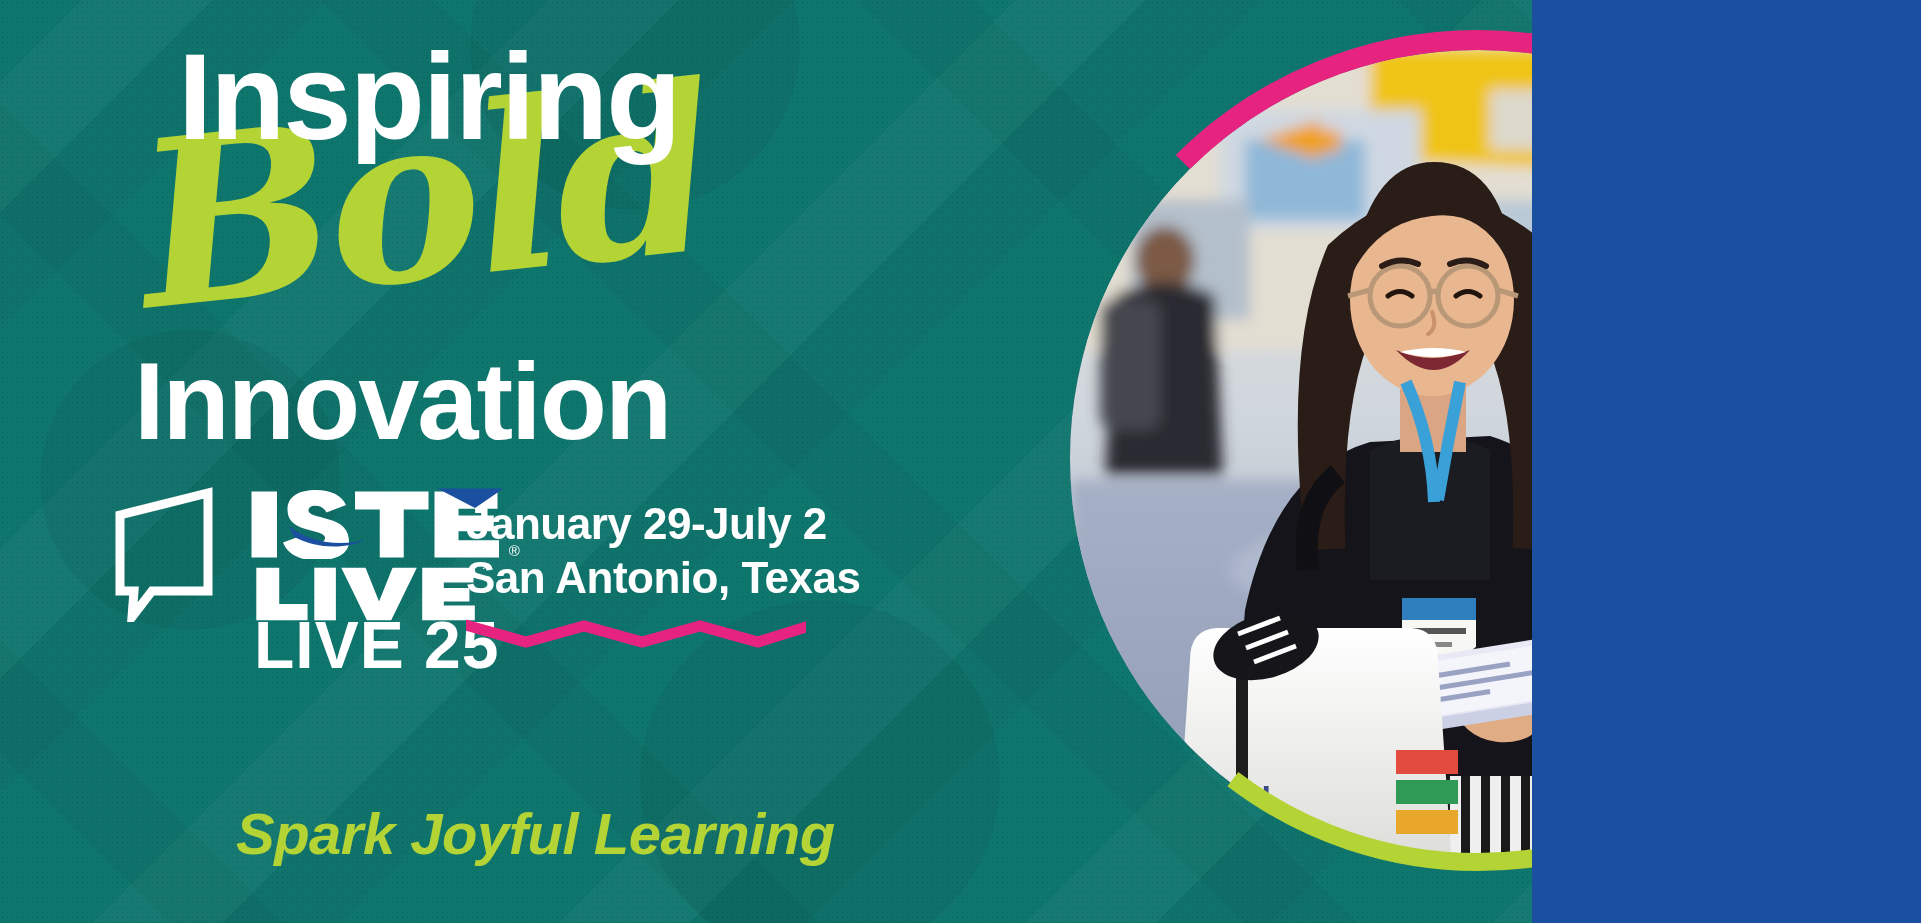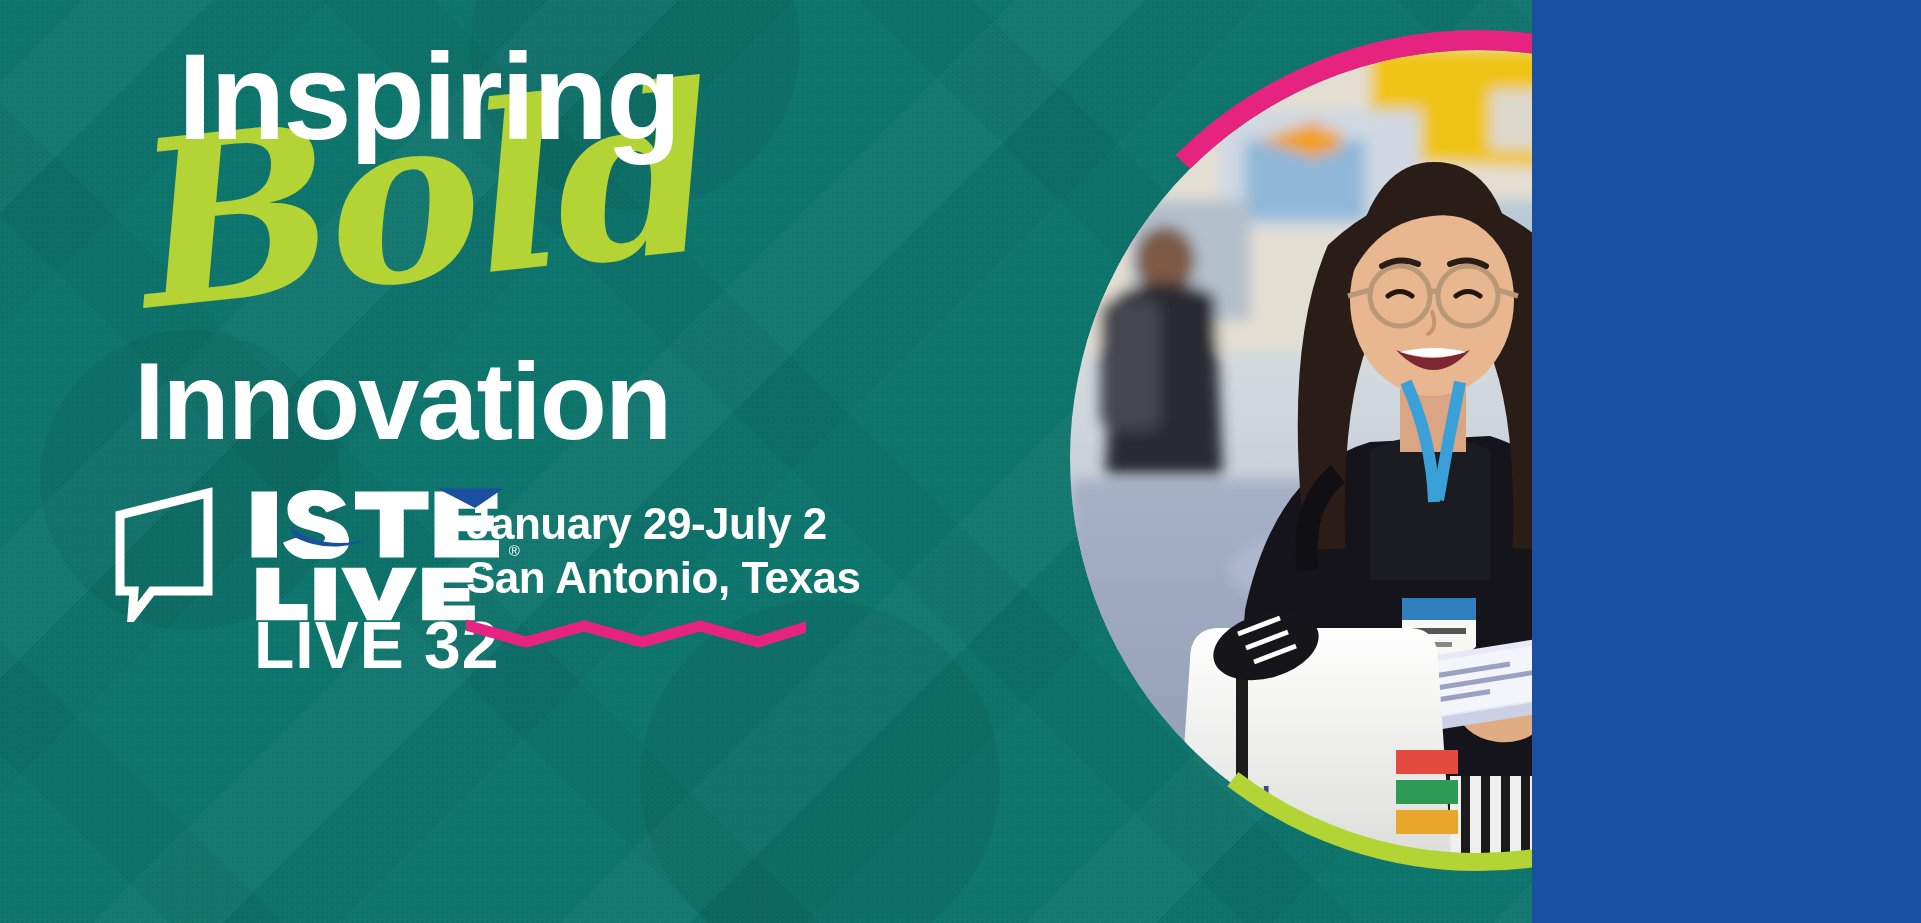--- a/index.html
+++ b/index.html
@@ -238,32 +238,33 @@
 
               <path d="M250 4 L326 4 L326 26 L282 26 L282 34 L320 34 L320 54 L282 54 L282 60 L328 60 L328 82 L250 82 Z"></path>
 
               <path d="M340 4 L342 4 L342 6 L340 6 Z"></path>
             </g>
           </svg>
         </div>
       </div>
     </div>
 
-    <div style="position:absolute;left:254px;top:612px;font-size:66px;font-weight:bold;color:#FFFFFF;letter-spacing:1px;line-height:1;">LIVE 32</div>
+    <div style="position:absolute;left:254px;top:612px;font-size:66px;font-weight:bold;color:#FFFFFF;letter-spacing:1px;line-height:1;">LIVE 25</div>
 
     <div style="position:absolute;left:252px;top:537px;font-size:0;color:#FFFFFF;">ISTE</div>
 
     <div class="datebox">
       <div class="date-line">January 29-July 2</div>
       <div class="date-line">San Antonio, Texas</div>
       <svg class="zigzag" viewBox="0 0 340 30" xmlns="http://www.w3.org/2000/svg">
         <polyline points="3,8 60,24 118,8 176,24 234,8 292,24 337,10" fill="none" stroke="#E6247F" stroke-width="11" stroke-linecap="square" stroke-linejoin="miter"></polyline>
       </svg>
     </div>
 
+    <div class="tagline">Spark Joyful Learning</div>
   </div>
 
   <div class="medallion">
 
     <div class="photo-clip">
       <svg class="photo-svg" viewBox="0 0 816 816" xmlns="http://www.w3.org/2000/svg">
         <defs>
           <linearGradient id="hallBg" x1="0" y1="0" x2="0" y2="1">
             <stop offset="0%" stop-color="#e9e6de"></stop>
             <stop offset="45%" stop-color="#cfd6dc"></stop>

